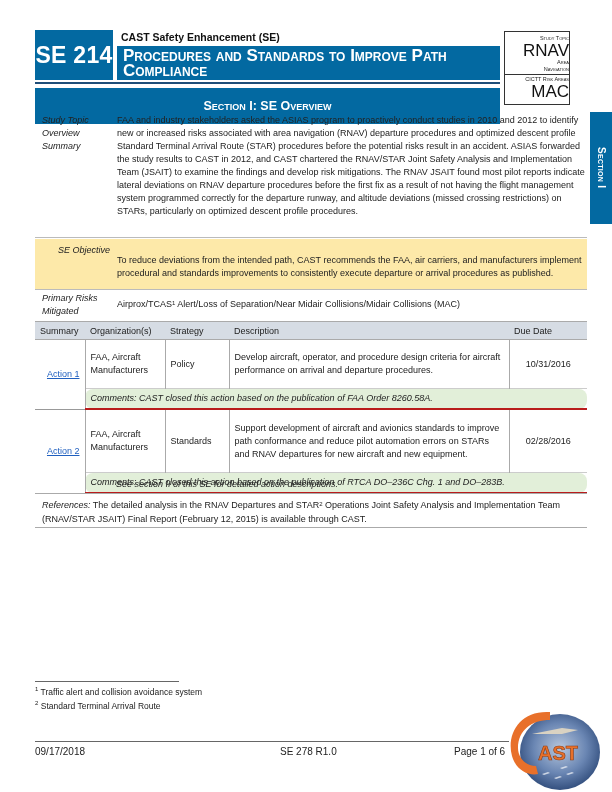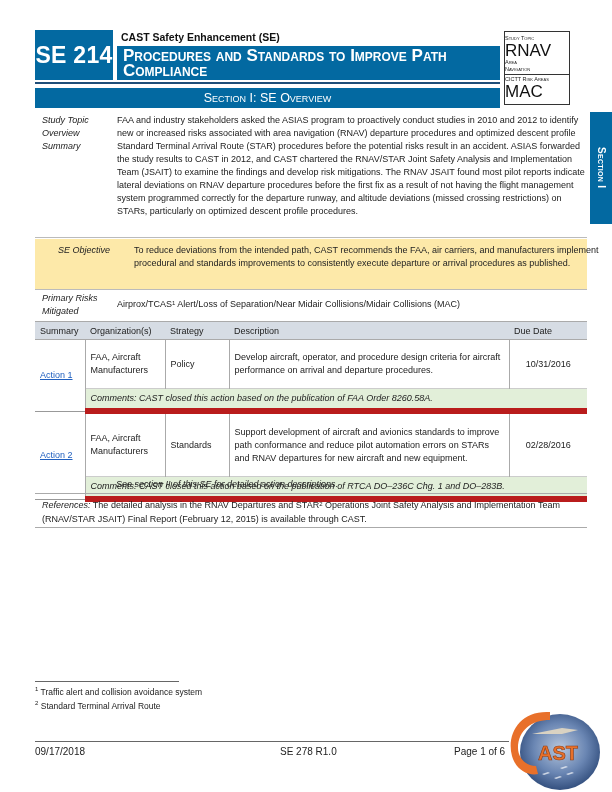--- a/index.html
+++ b/index.html
@@ -19,29 +19,29 @@
   #se-kicker {
     left: 121px; top: 31px; font-size: 10.5px; font-weight: bold; color: #111;
   }
   #se-title-box {
     left: 117px; top: 46px; width: 383px; height: 34px;
     padding: 2px 6px; box-sizing: border-box;
     font-weight: bold; font-size: 17px; line-height: 15px; font-variant: small-caps;
   }
   #header-rule { left: 35px; top: 82px; width: 465px; height: 2px; background: #1f4e79; }
   #section-banner {
-    left: 35px; top: 88px; width: 465px; height: 20px;
+    left: 35px; top: 88px; width: 465px; height: 36px;
     display: flex; align-items: center; justify-content: center;
-    font-weight: normal; font-size: 12.5px; font-variant: small-caps;
+    font-weight: bold; font-size: 12.5px; font-variant: small-caps;
   }
 
   
   #topic-box {
     left: 504px; top: 31px; width: 66px; height: 74px;
-    border: 1px solid #333; box-sizing: border-box; text-align: left; background: #fff;
+    border: 1px solid #333; box-sizing: border-box; text-align: right; background: #fff;
   }
   .tb-small { font-size: 5.5px; font-variant: small-caps; color: #222; line-height: 7px; }
   .tb-big { font-size: 17px; line-height: 17px; color: #111; }
   .tb-divider { border-top: 1px solid #333; margin-top: 1px; }
 
   
   #side-tab {
     left: 590px; top: 112px; width: 22px; height: 112px;
     display: flex; align-items: center; justify-content: center;
   }
@@ -54,40 +54,40 @@
   .text-cell { font-size: 9px; line-height: 13px; color: #222; }
   #overview-label { left: 42px; top: 114px; width: 70px; }
   #overview-text { left: 117px; top: 114px; width: 470px; }
   #overview-rule { left: 35px; top: 237px; width: 552px; height: 1px; background: #bbb; }
 
   #objective-row {
     left: 35px; top: 239px; width: 552px; height: 51px; background: #fde9a9;
     border-bottom: 1px solid #bbb; box-sizing: border-box;
   }
   #objective-label { left: 7px; top: 5px; width: 70px; margin-left: 16px; }
-  #objective-text { left: 82px; top: 5px; width: 465px; margin-left: 17px; }
+  #objective-text { left: 82px; top: 15px; width: 465px; }
 
   #risks-label { left: 42px; top: 292px; width: 70px; }
   #risks-text { left: 117px; top: 298px; width: 470px; }
   sup { font-size: 6px; vertical-align: top; position: relative; top: -1px; }
 
   
   #actions-table {
     left: 35px; top: 321px; width: 552px; border-collapse: collapse;
     font-size: 9px; color: #222;
   }
   #actions-table th {
     background: #d6dce4; font-weight: normal; text-align: left; height: 17px;
     padding: 0 5px; border-bottom: 1px solid #aaa; border-top: 1px solid #aaa;
   }
   #actions-table td { padding: 3px 5px; line-height: 13px; vertical-align: middle; }
   .bl { border-left: 1px solid #aaa; }
-  .action-link { color: #1f5fbf; text-decoration: underline; text-align: left; }
+  .action-link { color: #1f5fbf; text-decoration: underline; text-align: right; }
   .comment-row td.comment { background: #e2efd9; font-style: italic; border-left: 1px solid #aaa; border-top: 1px solid #ccc; padding: 2px 5px; }
-  .row-sep td { border-bottom: 6px solid #b91c1c; }
+  .row-sep td { border-bottom: 2px solid #b91c1c; border-radius: 8px; }
   .center { text-align: center; }
   .due { text-align: center; }
 
   #see-section { left: 116px; top: 479px; font-size: 9px; font-style: italic; }
   #see-rule { left: 35px; top: 493px; width: 552px; height: 1px; background: #aaa; }
   #references { left: 42px; top: 498px; width: 545px; font-size: 9px; line-height: 14px; }
   #ref-rule { left: 35px; top: 527px; width: 552px; height: 1px; background: #aaa; }
 
   
   #fn-rule { left: 35px; top: 681px; width: 144px; height: 1px; background: #666; }

